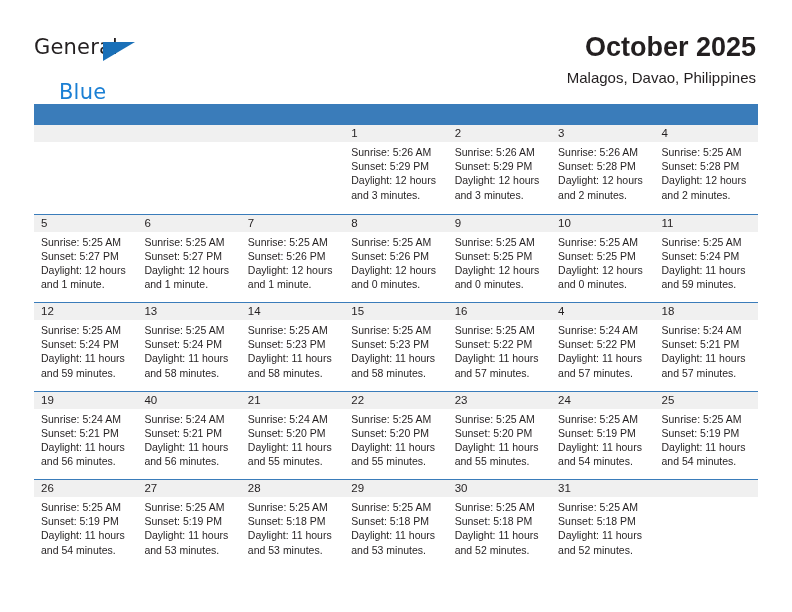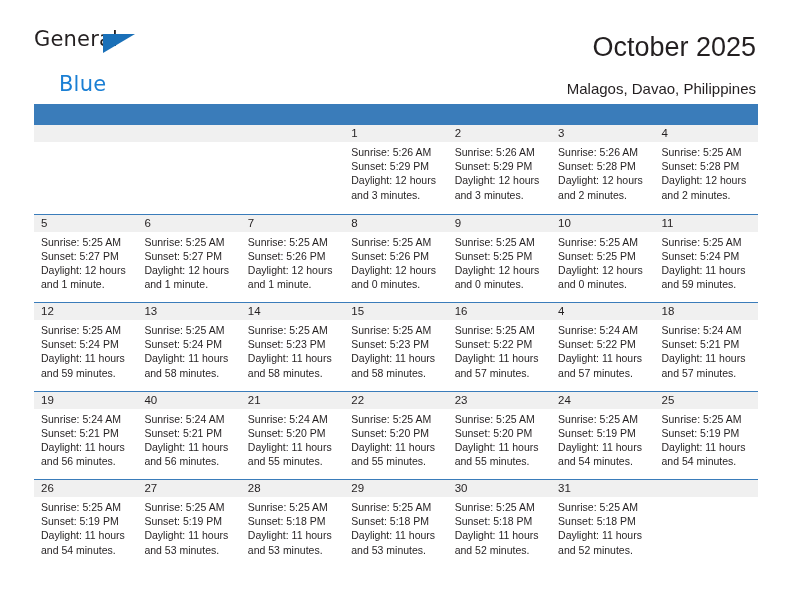--- a/index.html
+++ b/index.html
@@ -25,21 +25,21 @@
   .header {
     position: absolute;
     left: 0;
     top: 0;
     width: 792px;
     height: 104px;
   }
   .logo {
     position: absolute;
     left: 34px;
-    top: 28px;
+    top: 36px;
     width: 130px;
     height: 50px;
     text-align: right;
   }
   .logo-general {
     position: absolute;
     left: 0;
     top: 0;
     font-size: 21px;
     letter-spacing: 0.2px;
@@ -71,31 +71,31 @@
   }
 
   .title-block {
     position: absolute;
     right: 36px;
     top: 30px;
     text-align: right;
   }
   .cal-title {
     font-size: 27px;
-    font-weight: 400;
+    font-weight: 700;
     color: #231f20;
     line-height: 34px;
     white-space: nowrap;
   }
   .cal-subtitle {
     font-size: 15px;
     font-weight: 400;
     color: #231f20;
     line-height: 22px;
-    margin-top: 14px;
+    margin-top: 3px;
     white-space: nowrap;
   }
 
   
   .calendar {
     position: absolute;
     left: 34px;
     top: 104px;
     width: 724px;
   }

